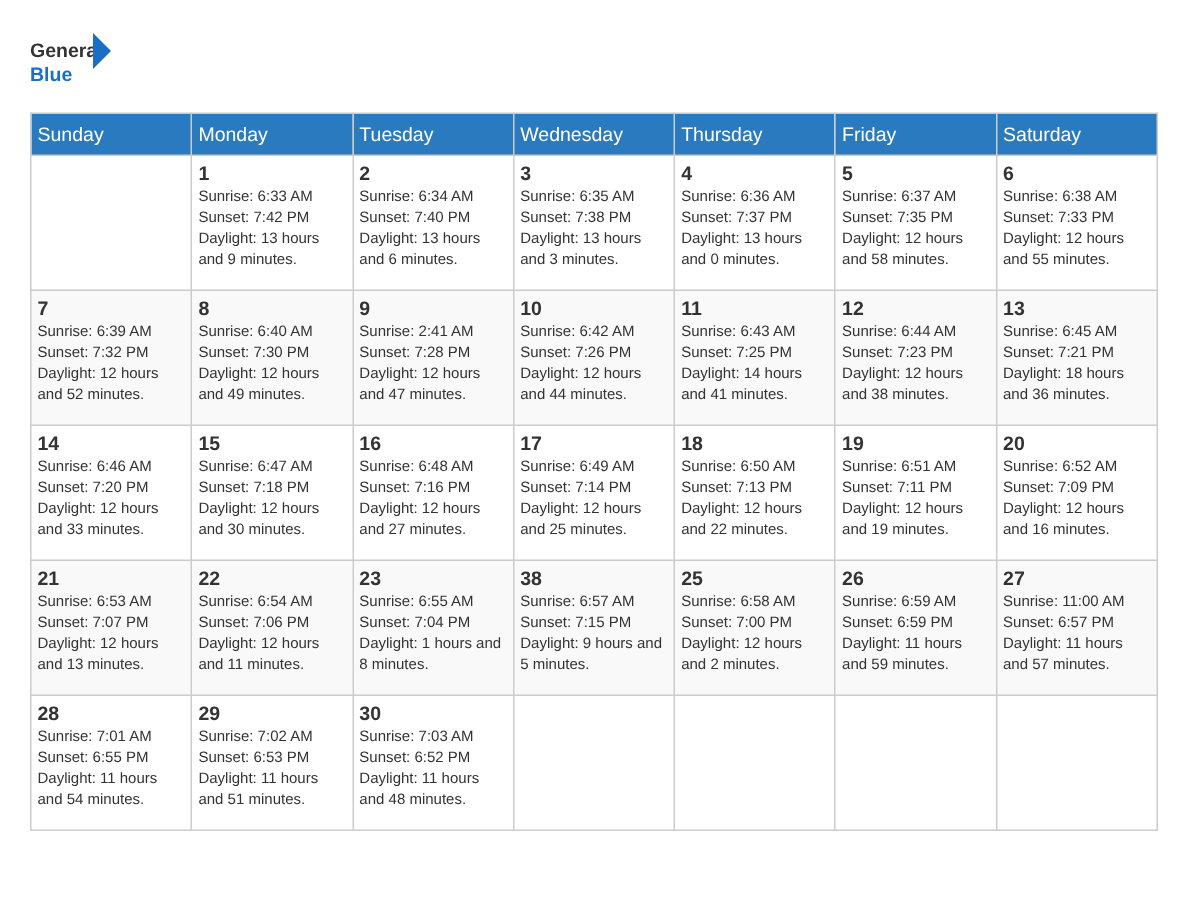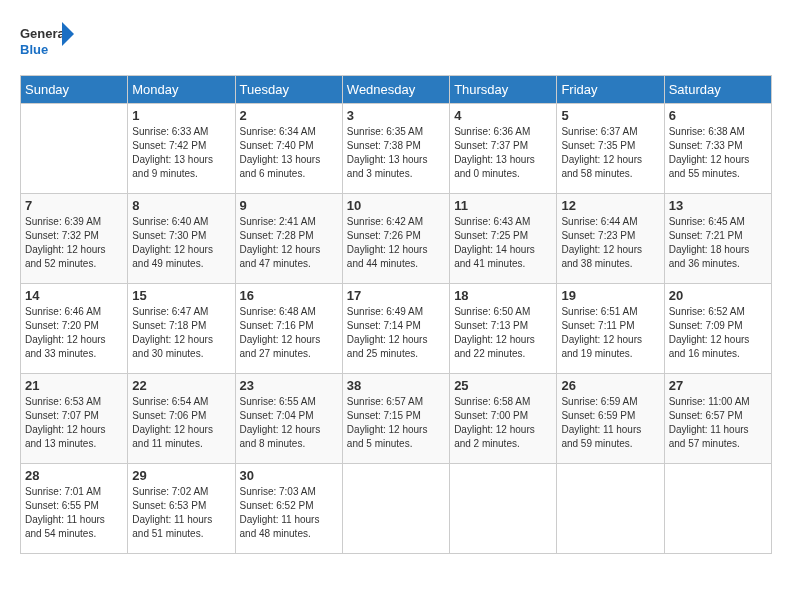--- a/index.html
+++ b/index.html
@@ -290,29 +290,29 @@
           <span>Sunrise: 6:54 AM</span><br>
           <span>Sunset: 7:06 PM</span><br>
           <span>Daylight: 12 hours and 11 minutes.</span>
         </div>
       </td>
         <td>
         <span class="day-number">23</span>
         <div class="day-info">
           <span>Sunrise: 6:55 AM</span><br>
           <span>Sunset: 7:04 PM</span><br>
-          <span>Daylight: 12 hours and 8 minutes.</span>
+          <span>Daylight: 1 hours and 8 minutes.</span>
         </div>
       </td>
         <td>
         <span class="day-number">38</span>
         <div class="day-info">
           <span>Sunrise: 6:57 AM</span><br>
           <span>Sunset: 7:15 PM</span><br>
-          <span>Daylight: 12 hours and 5 minutes.</span>
+          <span>Daylight: 9 hours and 5 minutes.</span>
         </div>
       </td>
         <td>
         <span class="day-number">25</span>
         <div class="day-info">
           <span>Sunrise: 6:58 AM</span><br>
           <span>Sunset: 7:00 PM</span><br>
           <span>Daylight: 12 hours and 2 minutes.</span>
         </div>
       </td>

